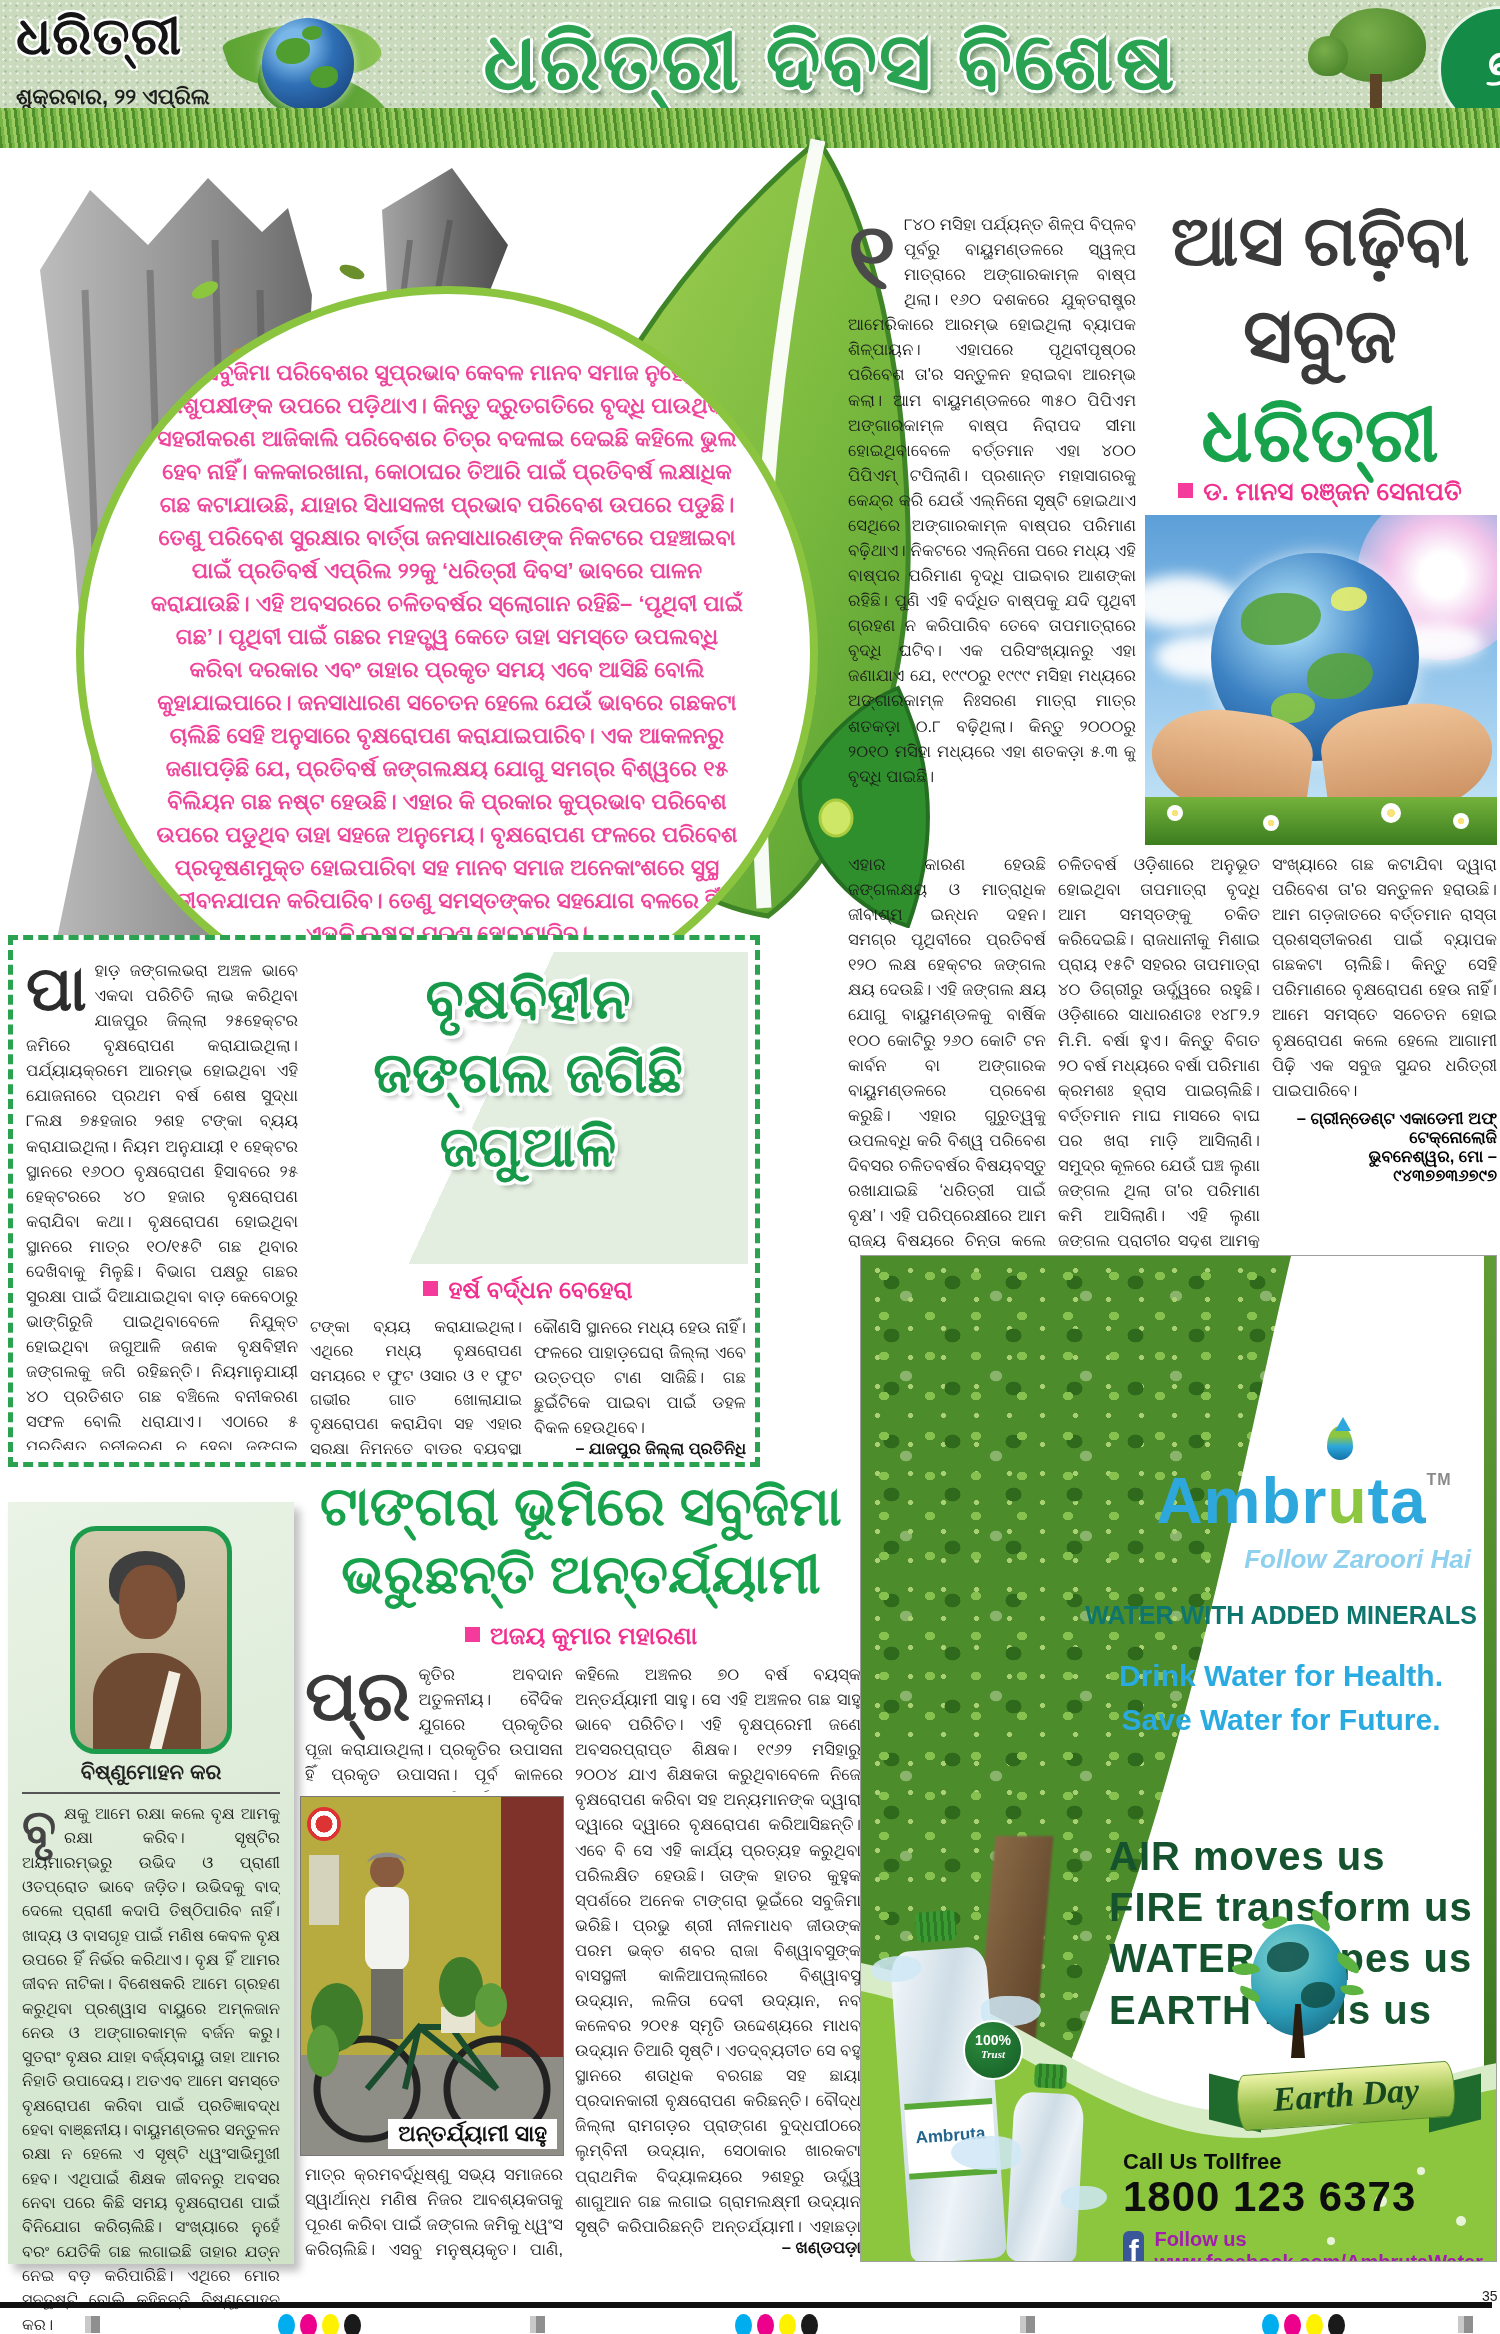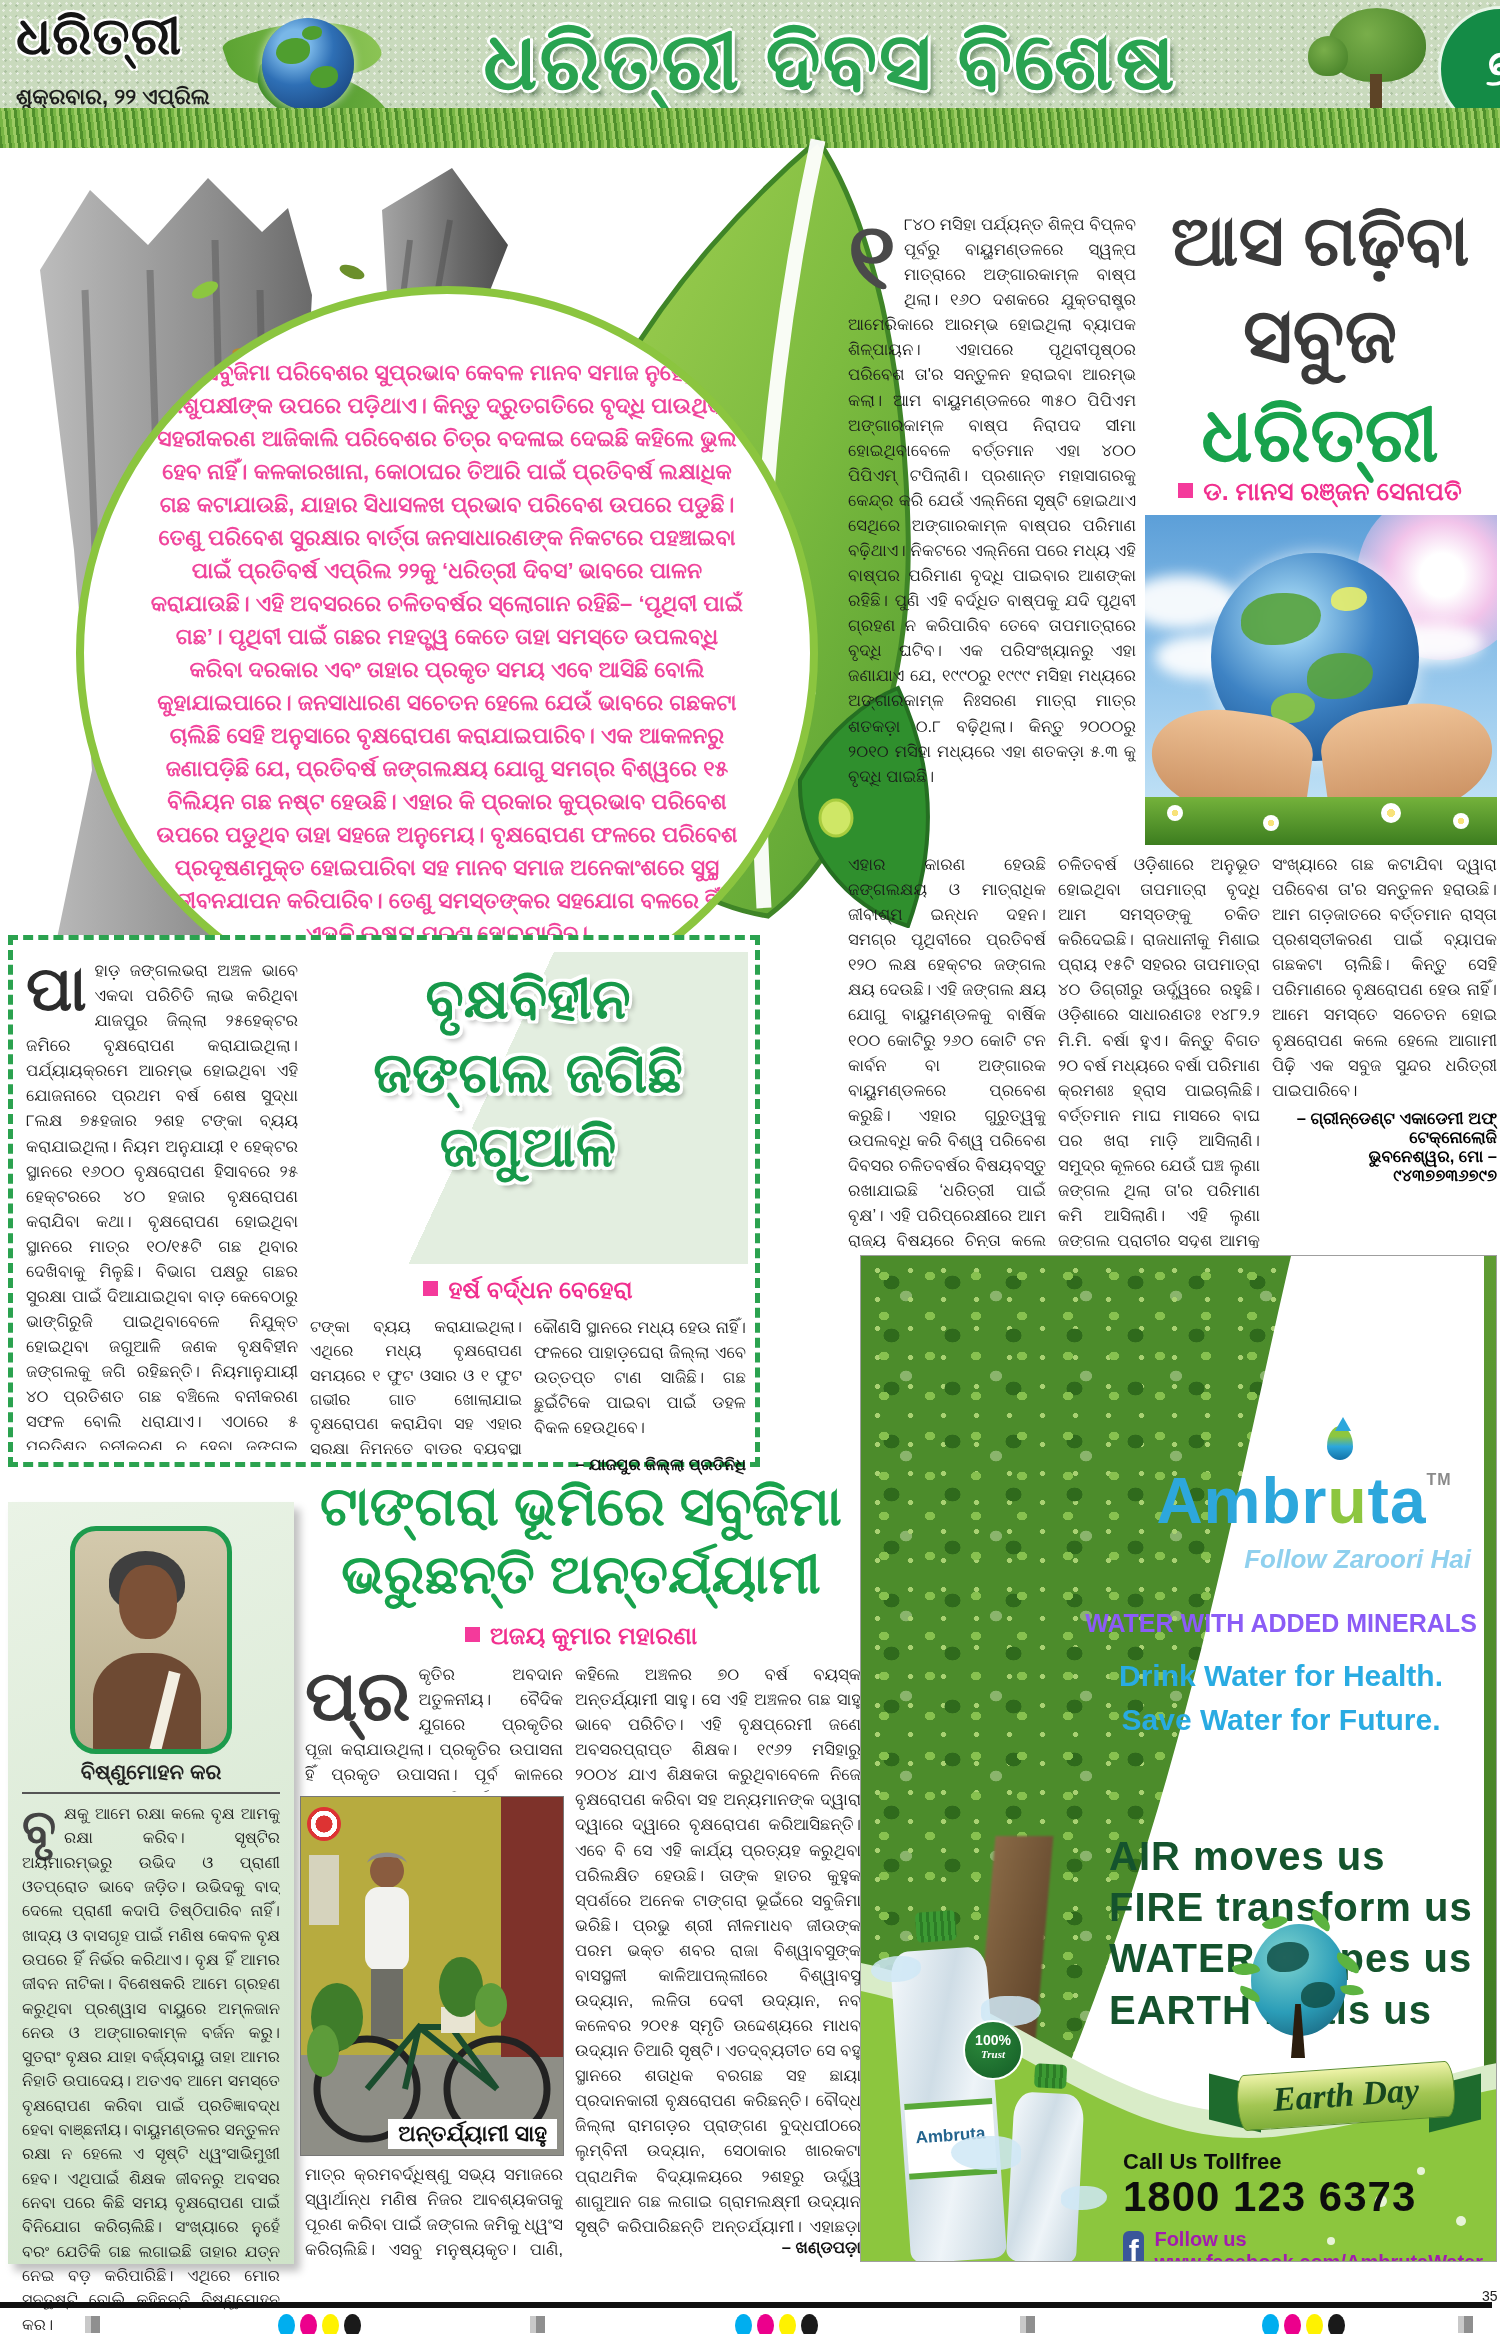--- a/index.html
+++ b/index.html
@@ -105,21 +105,21 @@
     background-size:46px 40px,61px 53px,33px 29px,90px 80px;}
   .ad-trunk{position:absolute;left:120px;top:580px;width:58px;height:330px;background:linear-gradient(100deg,#8a6a46,#553b24);transform:skewX(-5deg);filter:blur(1px);}
   .ad-right-strip{position:absolute;right:0;top:0;width:12px;height:830px;background:linear-gradient(#5f9c33,#3e7a22);}
   .ambruta-logo{position:absolute;left:278px;top:208px;width:330px;text-align:center;font-size:64px;font-weight:800;color:#2da7dc;letter-spacing:1px;}
   .ambruta-logo .u{color:#8dc63f;position:relative;}
   .ambruta-logo .tm{font-size:16px;color:#8a8a8a;vertical-align:38px;font-weight:600;}
   .logo-drop{position:absolute;left:188px;top:-38px;width:26px;height:34px;background:linear-gradient(#8dc63f 0 30%,#2da7dc 60%,#1272a8);
     border-radius:50% 50% 50% 50%/60% 60% 40% 40%;transform:rotate(0deg);}
   .logo-drop:before{content:"";position:absolute;left:8px;top:-9px;border:8px solid transparent;border-bottom:14px solid #2da7dc;border-top:0;}
   .pyaas{position:absolute;left:330px;top:288px;width:280px;text-align:right;font-style:italic;font-size:26px;color:#8fd0ee;font-weight:600;}
-  .minerals{position:absolute;left:220px;top:345px;width:400px;text-align:center;font-size:25px;font-weight:800;color:#8b5cf6;margin-top:8px;}
+  .minerals{position:absolute;left:220px;top:345px;width:400px;text-align:center;font-size:25px;font-weight:800;color:#0f766e;}
   .drink{position:absolute;left:220px;top:398px;width:400px;text-align:center;font-size:30px;font-weight:800;color:#29abe2;line-height:1.45;}
   .ad-slogan{position:absolute;left:248px;top:575px;font-size:40px;font-weight:700;color:#14532d;line-height:1.28;letter-spacing:1px;}
   .wave-svg{position:absolute;left:0;bottom:0;}
   .bottle{position:absolute;overflow:visible;}
   .b-body{position:absolute;left:0;bottom:0;width:100%;border-radius:18px 18px 14px 14px/26px 26px 12px 12px;
     background:linear-gradient(105deg,#f5f9fc,#cfdde6 38%,#eef4f8 62%,#c4d4de);}
   .b-cap{position:absolute;left:50%;transform:translateX(-50%);background:repeating-linear-gradient(90deg,#3c9a33 0 4px,#2c7d26 4px 7px);border-radius:5px;}
   .b-label{position:absolute;left:4%;width:92%;background:#fff;border-top:6px solid #58a838;border-bottom:6px solid #58a838;
     text-align:center;font-weight:800;color:#23648e;}
   .splash{position:absolute;background:#cfe8f6;opacity:.85;}
@@ -275,21 +275,21 @@
     <div>ବୃକ୍ଷବିହୀନ</div>
     <div>ଜଙ୍ଗଲ ଜଗିଛି</div>
     <div>ଜଗୁଆଳି</div>
   </div>
   <div class="abs byline j-byline">
     <span class="sq"></span><span>ହର୍ଷ ବର୍ଦ୍ଧନ ବେହେରା</span>
   </div>
   <div class="abs body-text j-colA">ଟଙ୍କା ବ୍ୟୟ କରାଯାଇଥିଲା। ଏଥିରେ ମଧ୍ୟ ବୃକ୍ଷରୋପଣ ସମୟରେ ୧ ଫୁଟ ଓସାର ଓ ୧ ଫୁଟ ଗଭୀର ଗାତ ଖୋଲାଯାଇ ବୃକ୍ଷରୋପଣ କରାଯିବା ସହ ଏହାର ସୁରକ୍ଷା ନିମନ୍ତେ ବାଡ଼ର ବ୍ୟବସ୍ଥା ସହ ଜଗୁଆଳି ବ୍ୟବସ୍ଥା କରାଯିବା କଥା। ବୃକ୍ଷରୋପଣ</div>
   <div class="abs j-colB">
     <div class="body-text">କୌଣସି ସ୍ଥାନରେ ମଧ୍ୟ ହେଉ ନାହିଁ। ଫଳରେ ପାହାଡ଼ଘେରା ଜିଲ୍ଲା ଏବେ ଉତ୍ତପ୍ତ ଟାଣ ସାଜିଛି। ଗଛ ଛୁଇଁଟିକେ ପାଇବା ପାଇଁ ଡହଳ ବିକଳ ହେଉଥିବେ।</div>
-    <div class="sig" style="font-size:16px;margin-top:16px;">– ଯାଜପୁର ଜିଲ୍ଲା ପ୍ରତିନିଧି</div>
+    <div class="sig" style="font-size:16px;margin-top:0;">– ଯାଜପୁର ଜିଲ୍ଲା ପ୍ରତିନିଧି</div>
   </div>
 
   <div class="abs v-panel">
     <div class="v-photo">
       <div style="position:absolute;left:34px;top:20px;width:76px;height:60px;background:#3f3f3f;border-radius:48% 52% 40% 40%;"></div>
       <div style="position:absolute;left:44px;top:34px;width:58px;height:74px;background:#7c5137;border-radius:46%;"></div>
       <div style="position:absolute;left:18px;top:122px;width:108px;height:100px;background:#6e4a33;border-radius:45% 45% 0 0;"></div>
       <div style="position:absolute;left:84px;top:140px;width:12px;height:80px;background:#f3efe2;transform:rotate(14deg);"></div>
     </div>
     <div class="v-cap">ବିଷ୍ଣୁମୋହନ କର</div>

